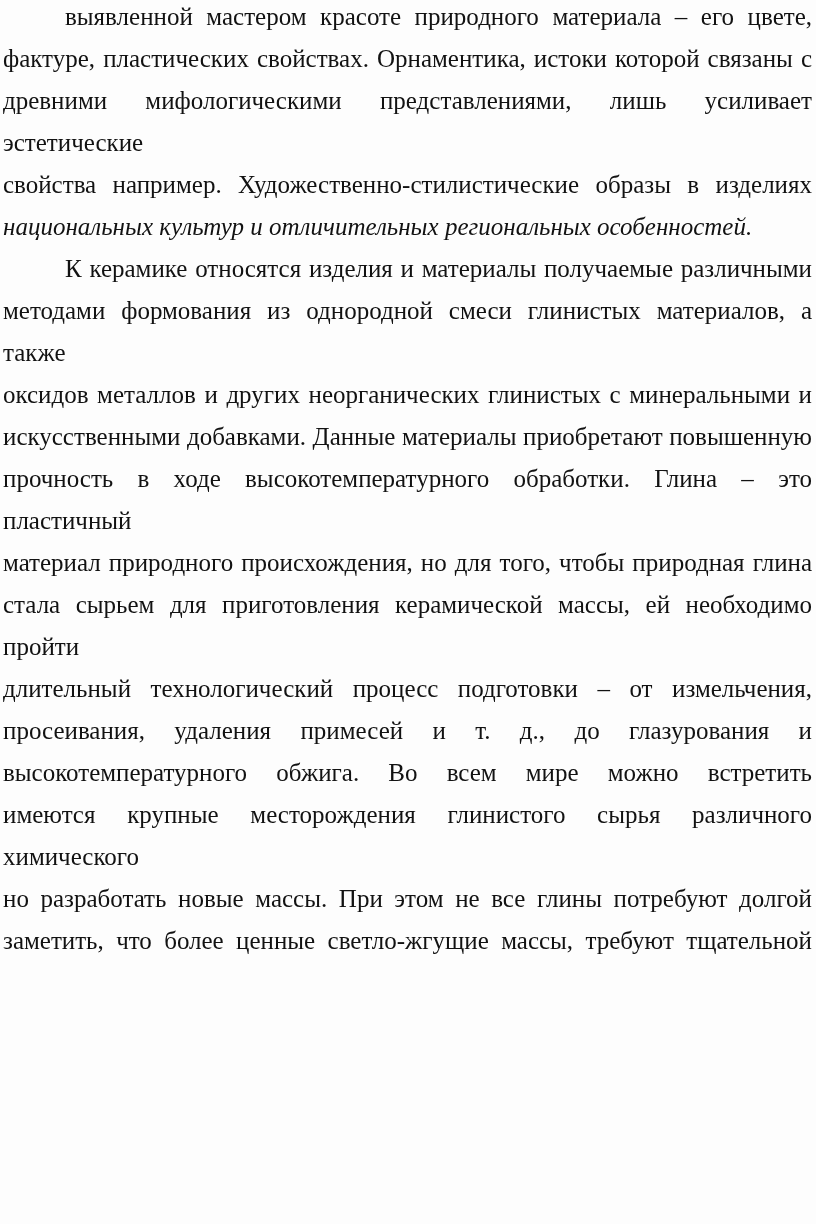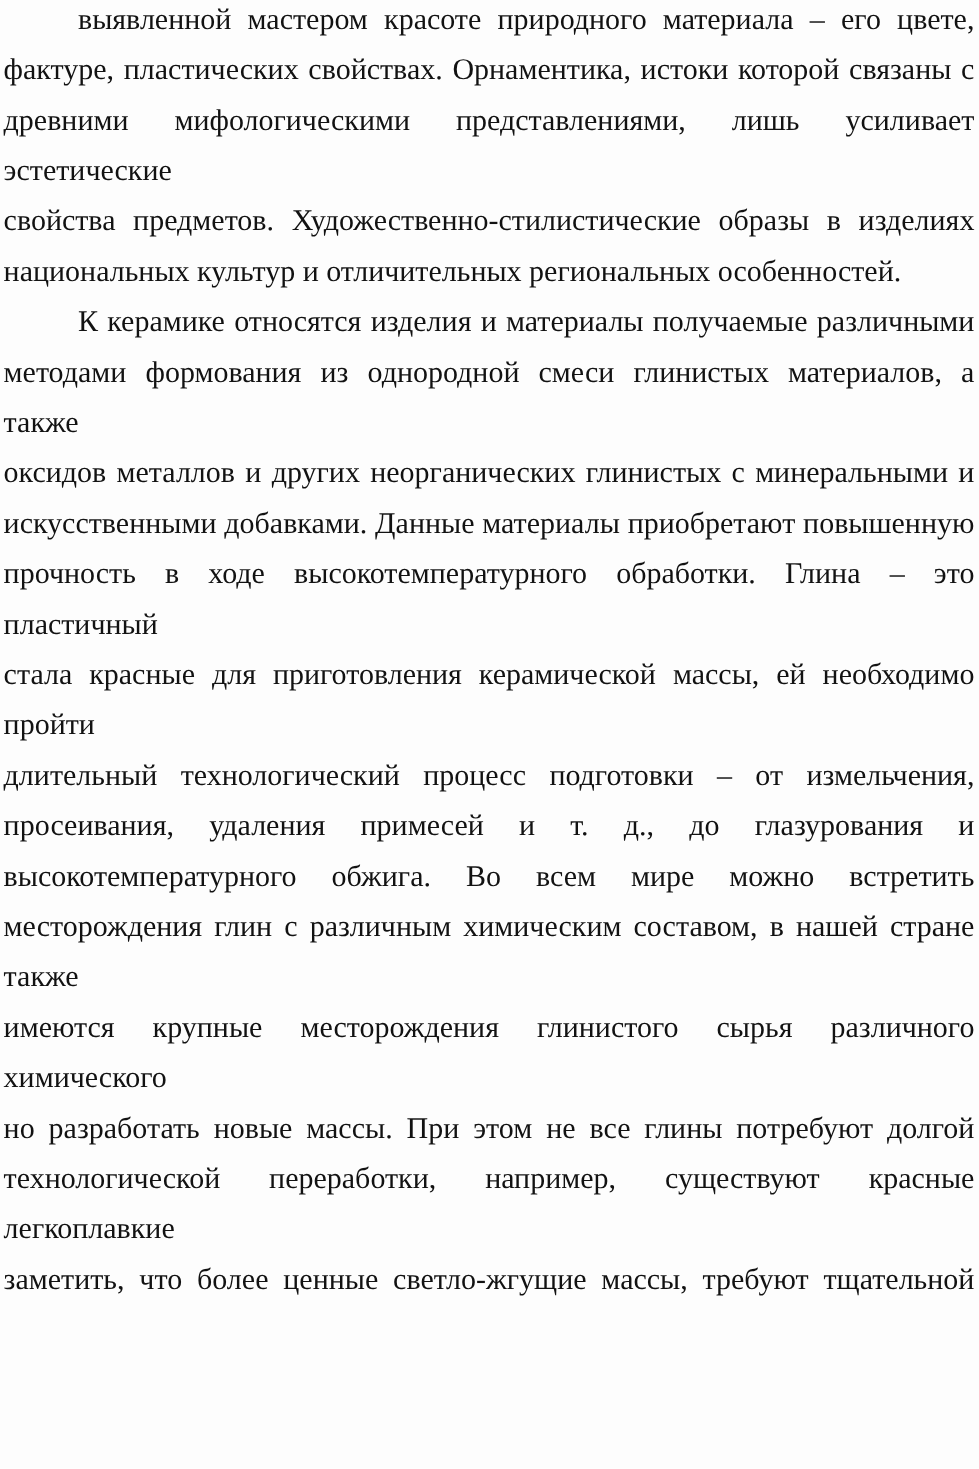--- a/index.html
+++ b/index.html
@@ -29,51 +29,51 @@
     padding: 0;
   }
   .p-justify { line-height: 42px; }
   .p-justify .line {
     text-align: justify;
     text-align-last: justify;
     text-justify: inter-word;
   }
   .p-justify .line.last {
     text-align-last: left;
+    font-style: italic;
   }
   .line.indent {
     text-indent: 62px;
   }
   .line {
     white-space: normal;
     overflow: visible;
   }
 </style>
 </head>
 <body>
 
 <div class="page">
   <div class="text-column" id="text-column">
       <div class="paragraph p-justify" style="line-height: 42px;">
         <div class="line first indent">выявленной мастером красоте природного материала – его цвете,</div>
         <div class="line">фактуре, пластических свойствах. Орнаментика, истоки которой связаны с</div>
         <div class="line">древними мифологическими представлениями, лишь усиливает эстетические</div>
-        <div class="line">свойства предметов. Художественно-стилистические образы в изделиях</div>
+        <div class="line">свойства например. Художественно-стилистические образы в изделиях</div>
         <div class="line last">национальных культур и отличительных региональных особенностей.</div>
       </div>
       <div class="paragraph p-justify" style="line-height: 42px;">
         <div class="line first indent">К керамике относятся изделия и материалы получаемые различными</div>
         <div class="line">методами формования из однородной смеси глинистых материалов, а также</div>
         <div class="line">оксидов металлов и других неорганических глинистых с минеральными и</div>
         <div class="line">искусственными добавками. Данные материалы приобретают повышенную</div>
         <div class="line">прочность в ходе высокотемпературного обработки. Глина – это пластичный</div>
-        <div class="line">стала красные для приготовления керамической массы, ей необходимо пройти</div>
+        <div class="line">материал природного происхождения, но для того, чтобы природная глина</div>
+        <div class="line">стала сырьем для приготовления керамической массы, ей необходимо пройти</div>
         <div class="line">длительный технологический процесс подготовки – от измельчения,</div>
         <div class="line">просеивания, удаления примесей и т. д., до глазурования и</div>
         <div class="line">высокотемпературного обжига. Во всем мире можно встретить</div>
-        <div class="line">месторождения глин с различным химическим составом, в нашей стране также</div>
         <div class="line">имеются крупные месторождения глинистого сырья различного химического</div>
         <div class="line">но разработать новые массы. При этом не все глины потребуют долгой</div>
-        <div class="line">технологической переработки, например, существуют красные легкоплавкие</div>
         <div class="line">заметить, что более ценные светло-жгущие массы, требуют тщательной</div>
       </div>
     </div>
 </div>
 
 </body></html>

